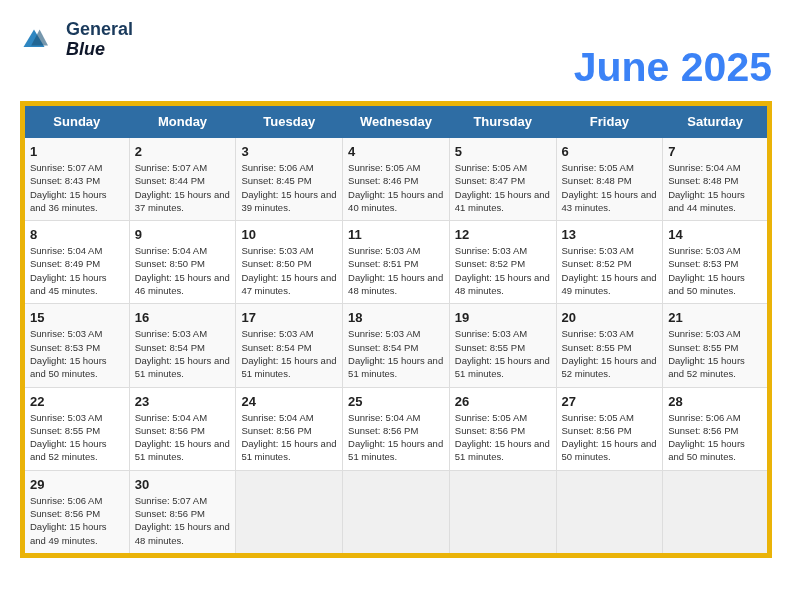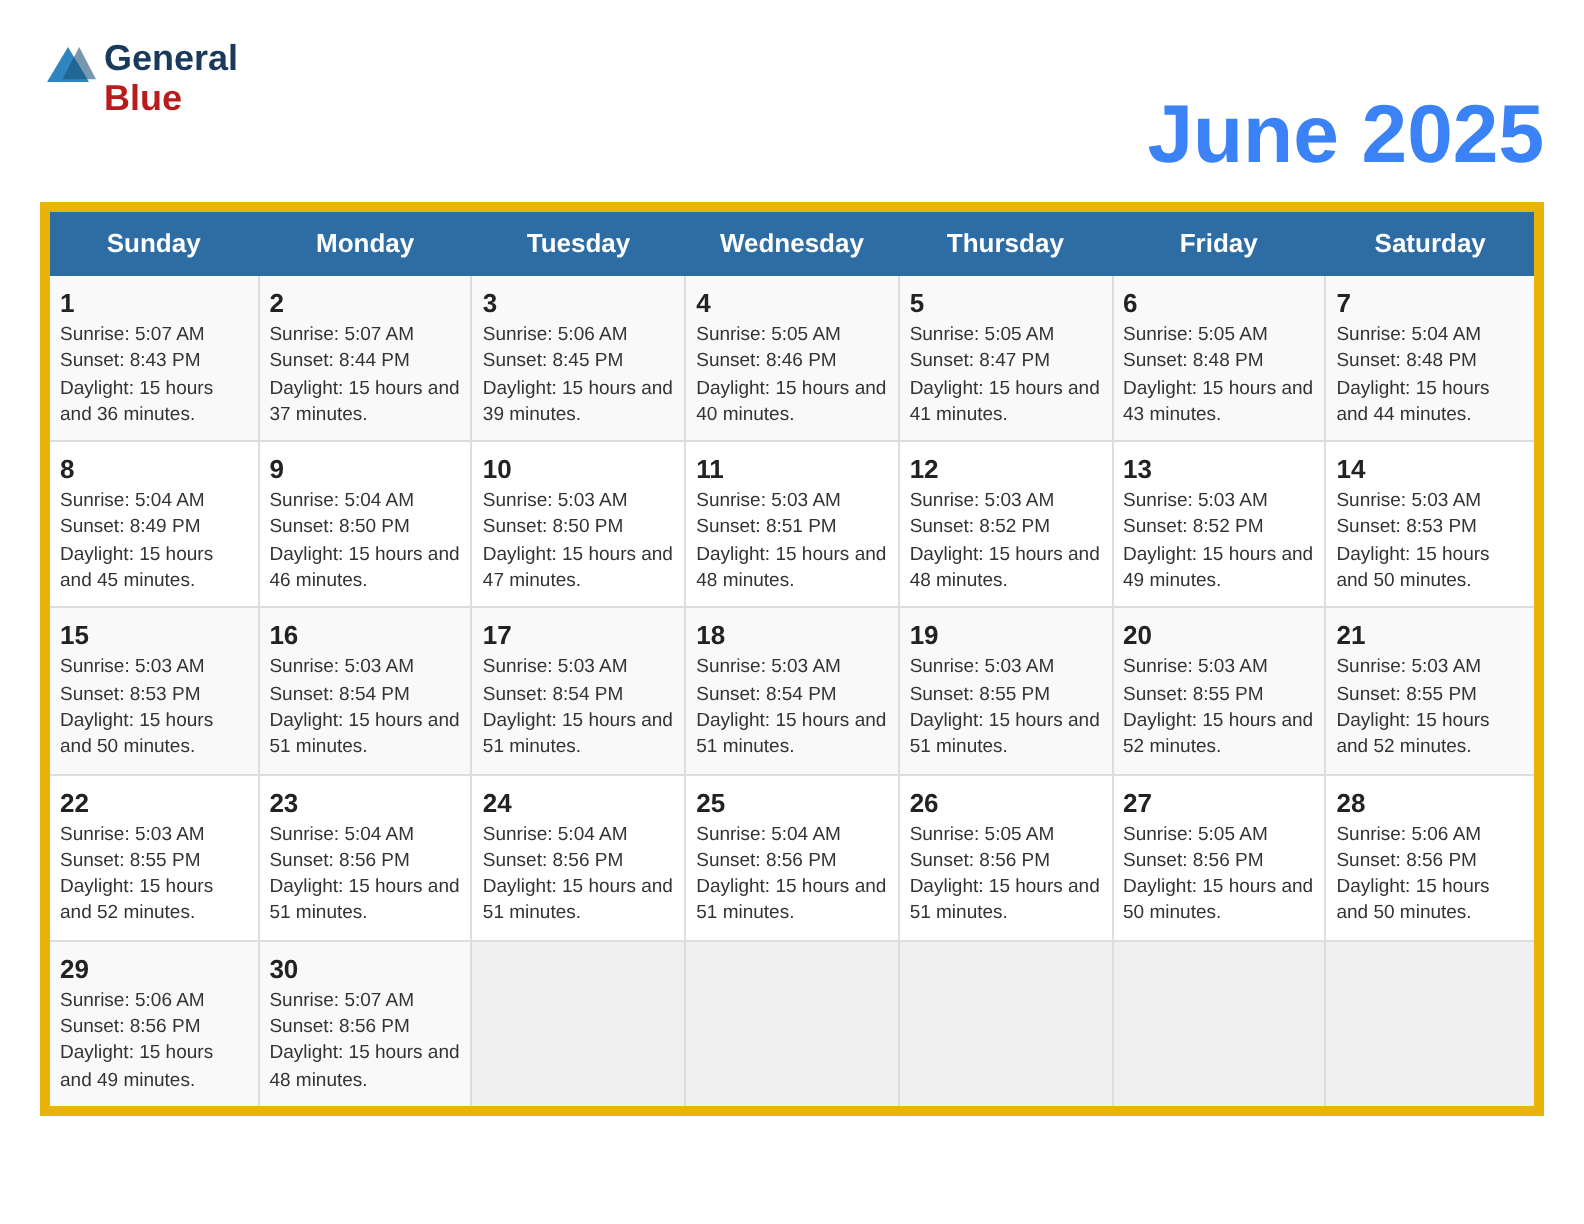--- a/index.html
+++ b/index.html
@@ -11,31 +11,32 @@
       padding: 20px;
     }
     .header-area {
       display: flex;
       justify-content: space-between;
       align-items: flex-start;
       margin-bottom: 10px;
     }
     .logo {
       display: flex;
-      align-items: flex-start;
-      gap: 4px;
+      align-items: center;
+      gap: 18px;
     }
     .logo-text {
       font-size: 18px;
       font-weight: bold;
       color: #1a3a5c;
       line-height: 1.1;
     }
     .logo-text span {
-      color: #b91c1c;
+      color: #0f172a;
+      font-style: italic;
     }
     .logo-icon {
       width: 28px;
       height: 28px;
     }
     .title-area {
       text-align: right;
     }
     .month-title {
       font-size: 41px;

